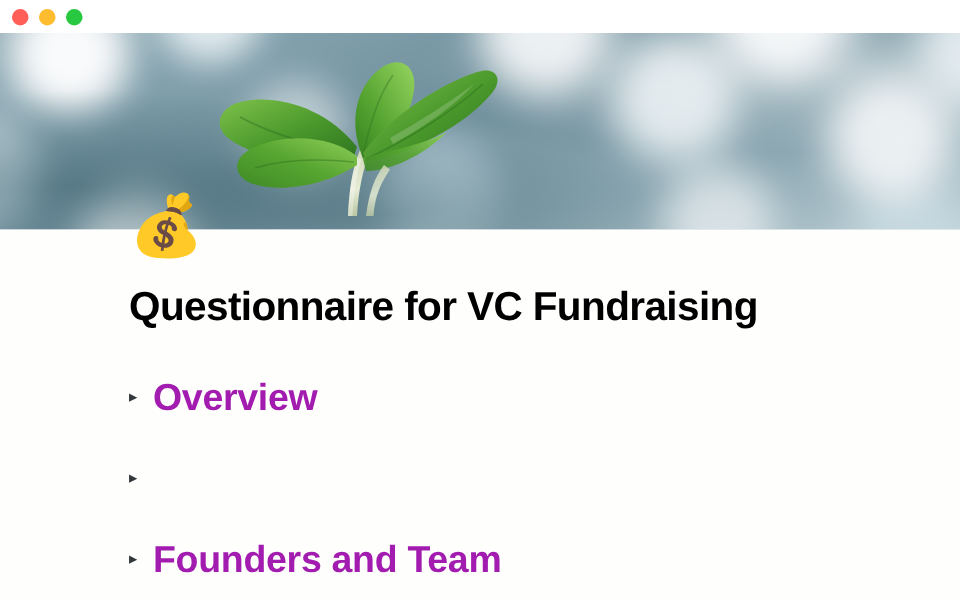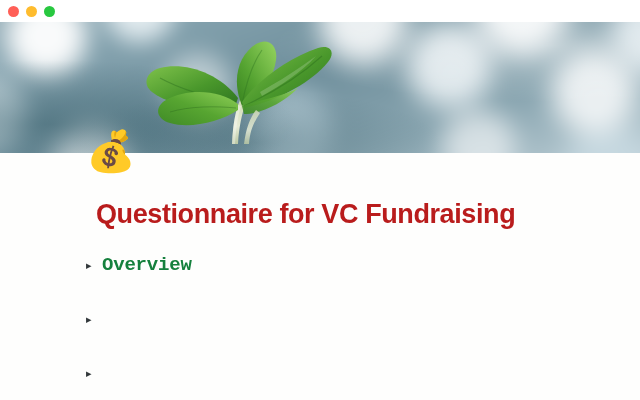--- a/index.html
+++ b/index.html
@@ -118,25 +118,25 @@
     position: absolute;
     top: 153px; left: 0;
     width: 640px;
     height: 247px;
     background: #fefefd;
   }
   .page-title {
     position: absolute;
     left: 86px;
     top: 36px;
-    margin: 10px;
+    margin: 0;
     font-size: 27px;
     font-weight: bold;
     letter-spacing: -0.4px;
-    color: #b91c1c;
+    color: #000000;
     white-space: nowrap;
   }
   .toggle-list {
     position: absolute;
     left: 86px;
     top: 98px;
     width: 480px;
   }
   .toggle-item {
     display: flex;
@@ -148,26 +148,25 @@
   .toggle-arrow {
     width: 16px;
     flex: 0 0 16px;
     color: #31373a;
     font-size: 11px;
     line-height: 1;
     text-align: left;
     user-select: none;
   }
   .toggle-label {
-    font-size: 19px;
+    font-size: 25px;
     font-weight: bold;
-    color: #15803d;
+    color: #a21caf;
     letter-spacing: -0.2px;
     white-space: nowrap;
-    font-family: Liberation Mono, monospace;
   }
 </style>
 </head>
 <body>
 
 <div class="window">
 
   <div class="titlebar">
     <div class="traffic-lights">
       <span class="tl tl-close"></span>
@@ -240,18 +239,19 @@
         <span class="toggle-arrow">▸</span>
         <span class="toggle-label">Overview</span>
       </div>
 
       <div class="toggle-item">
         <span class="toggle-arrow">▸</span>
       </div>
 
       <div class="toggle-item">
         <span class="toggle-arrow">▸</span>
+        <span class="toggle-label">Founders and Team</span>
       </div>
 
     </div>
   </div>
 
 </div>
 
 </body></html>

